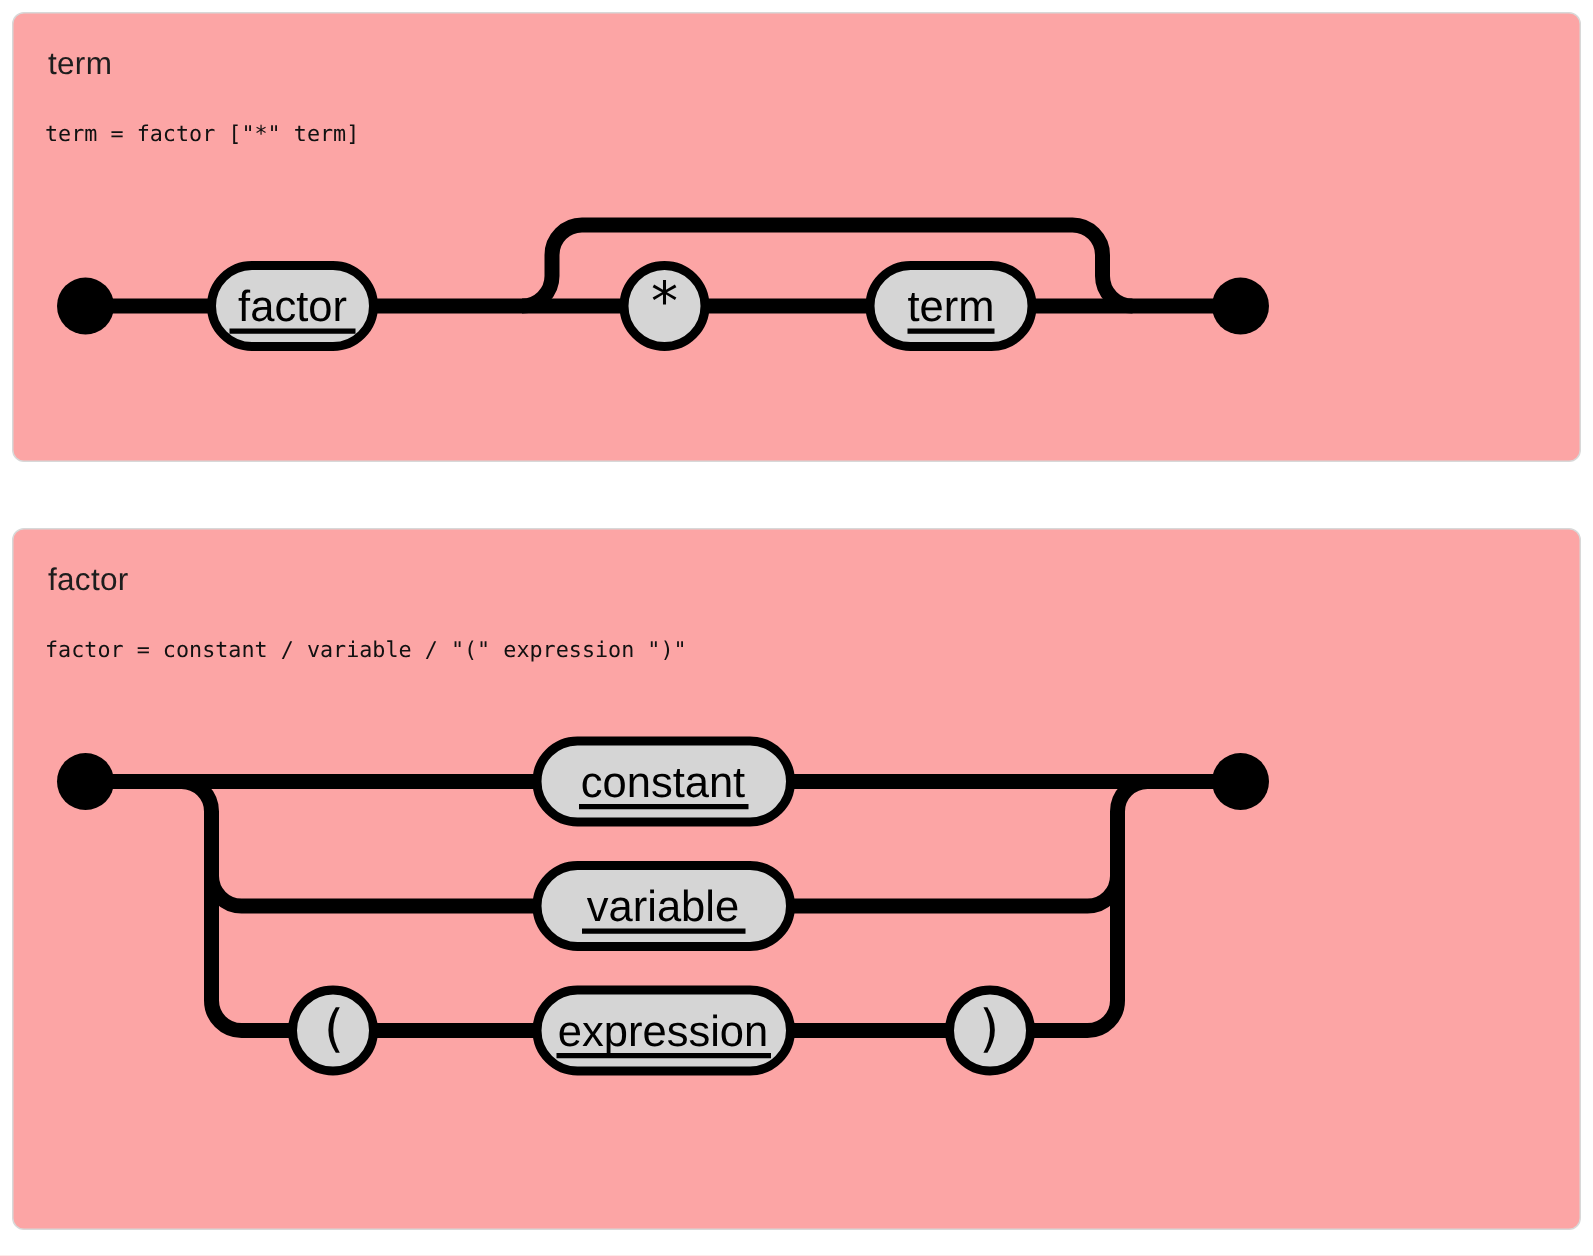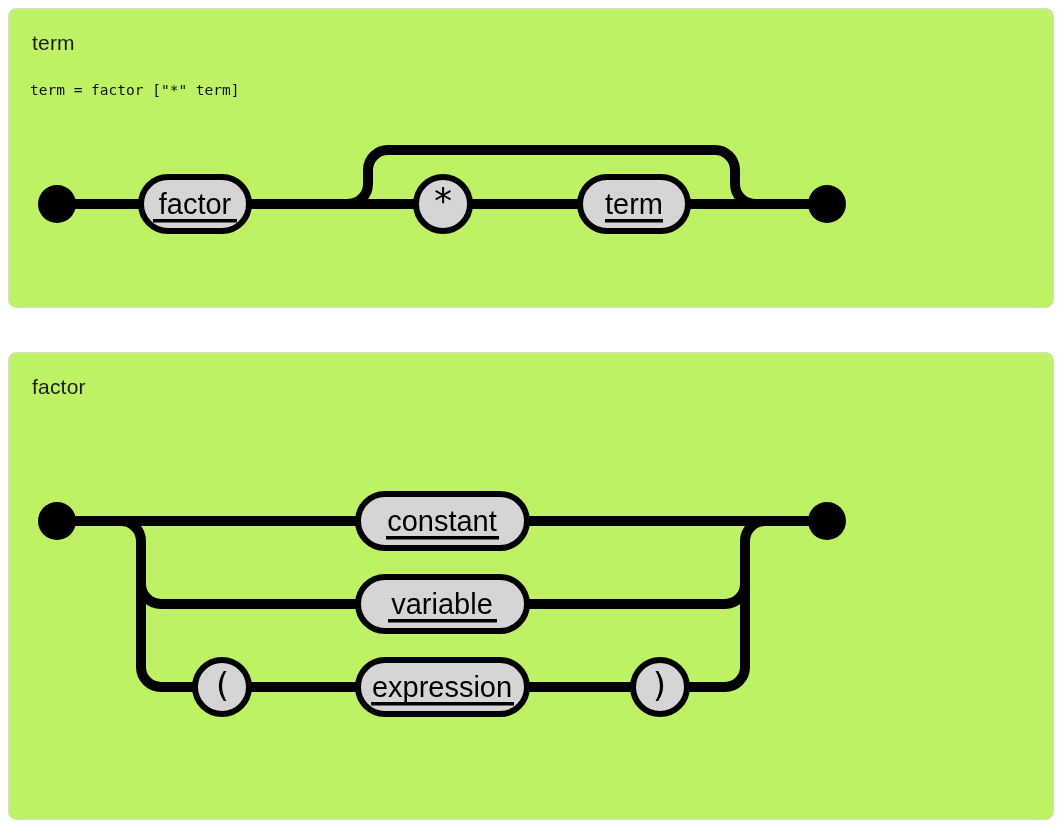--- a/index.html
+++ b/index.html
@@ -10,21 +10,21 @@
   }
   .page {
     width: 1062px;
     height: 837px;
     box-sizing: border-box;
     padding: 8px;
   }
   .rule-card {
     position: relative;
     box-sizing: border-box;
-    background: #bef264;
+    background: #fca5a5;
     border: 1px solid #d8d8d8;
     border-radius: 8px;
     padding: 22px 21px 0 21px;
     margin-bottom: 44px;
   }
   .rule-card.card-term   { height: 300px; }
   .rule-card.card-factor { height: 468px; }
   .rule-title {
     margin: 0 0 0 2px;
     font-size: 21px;
@@ -108,20 +108,21 @@
       <g>
         <rect class="node-shape" x="570" y="47" width="108" height="54" rx="27" ry="27"></rect>
         <text class="node-label" x="624" y="84">term</text>
         <rect class="underline" x="595" y="89" width="58" height="3.5"></rect>
       </g>
     </svg>
   </section>
 
   <section class="rule-card card-factor">
     <h2 class="rule-title">factor</h2>
+    <code class="rule-code">factor = constant / variable / "(" expression ")"</code>
 
     <svg class="railroad" width="1044" height="250" viewBox="0 0 1044 250">
 
       <path class="track" d="M 47 51 H 348 M 517 51 H 800"></path>
       <path class="track" d="M 111 51 A 20 20 0 0 1 131 71 V 197 A 20 20 0 0 0 151 217 H 185"></path>
       <path class="track" d="M 131 114 A 20 20 0 0 0 151 134 H 348"></path>
       <path class="track" d="M 517 134 H 715 A 20 20 0 0 0 735 114 V 71 A 20 20 0 0 1 755 51"></path>
       <path class="track" d="M 239 217 H 348 M 517 217 H 623"></path>
       <path class="track" d="M 677 217 H 715 A 20 20 0 0 0 735 197 V 114"></path>
 

